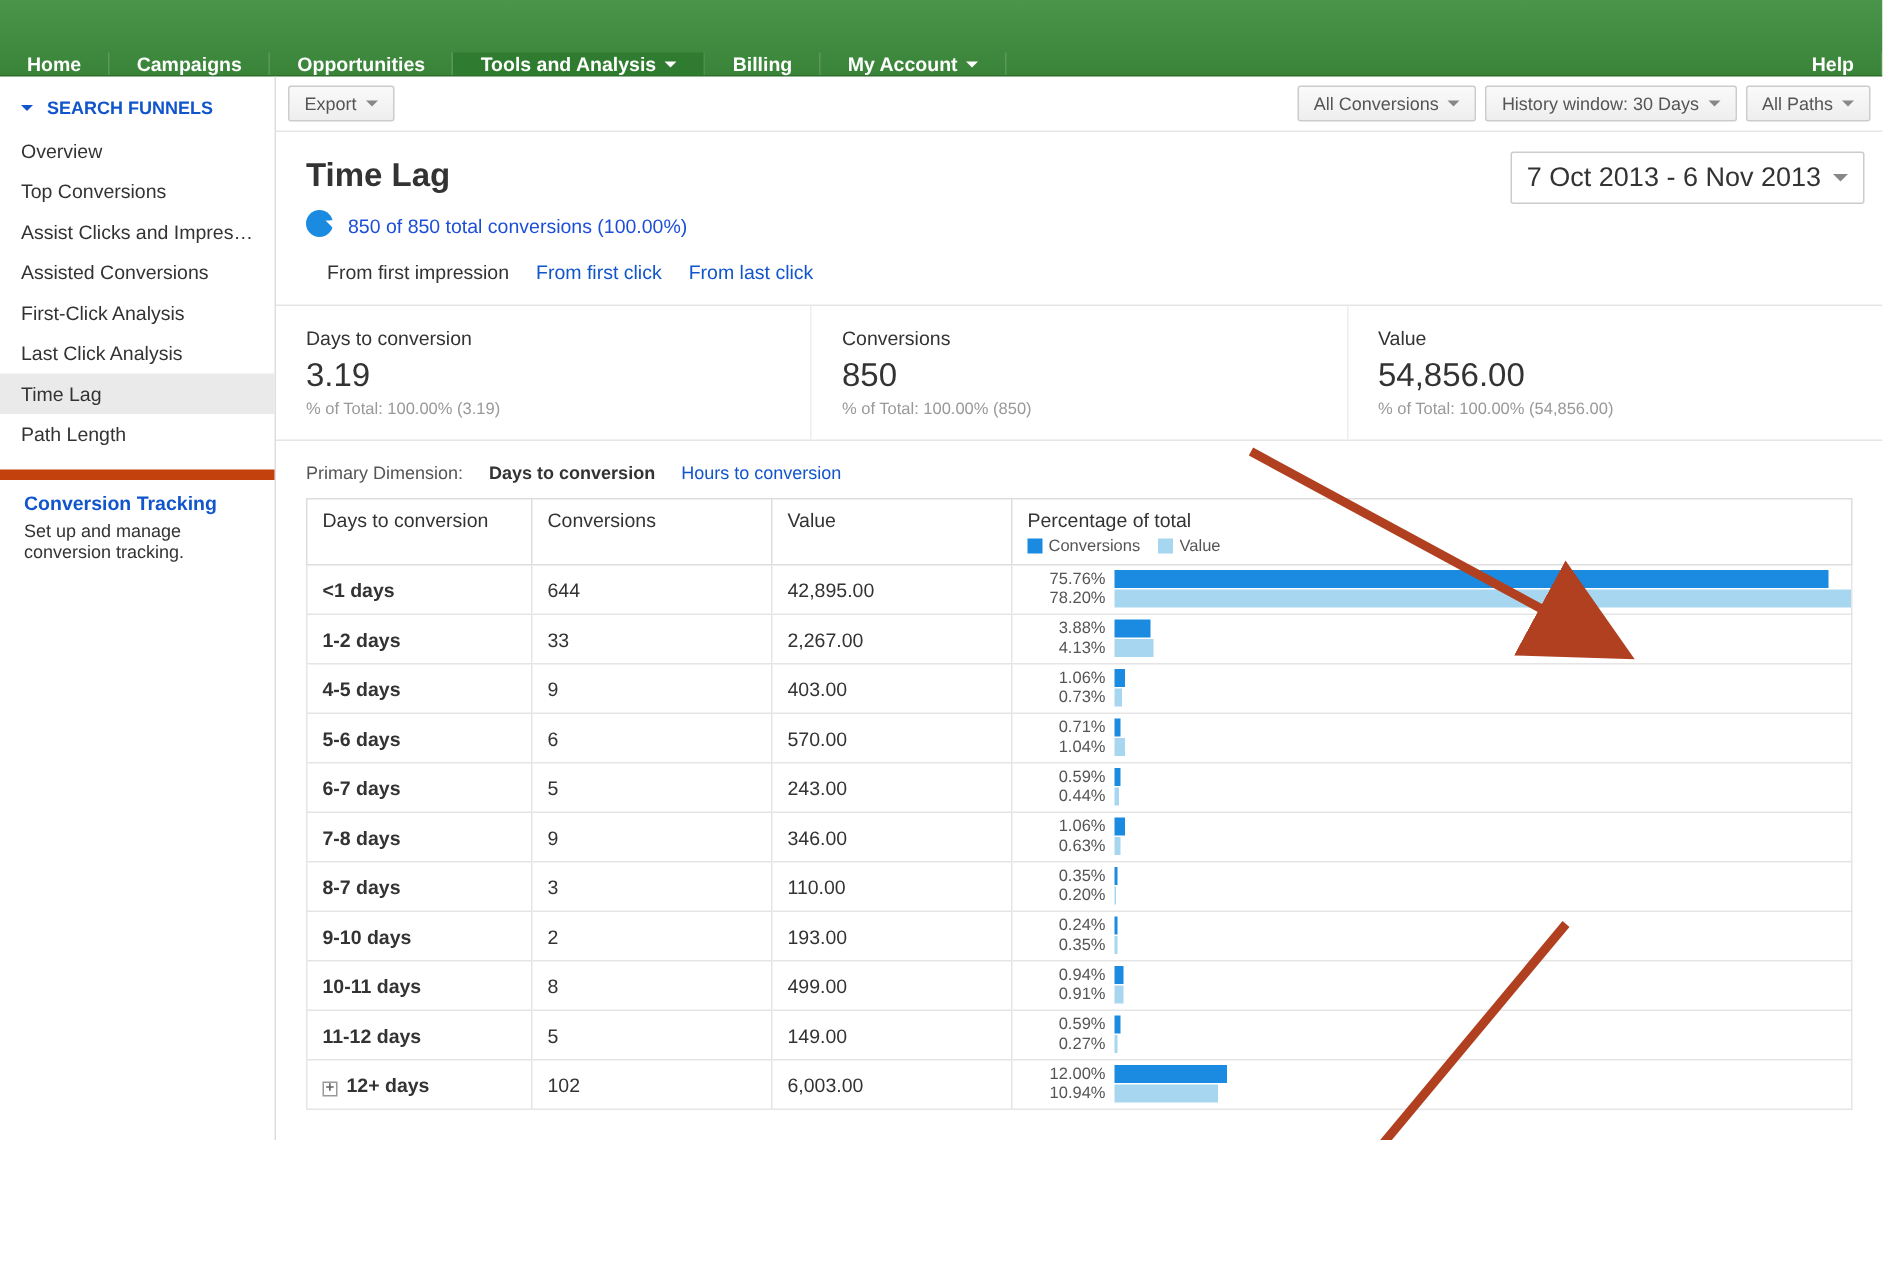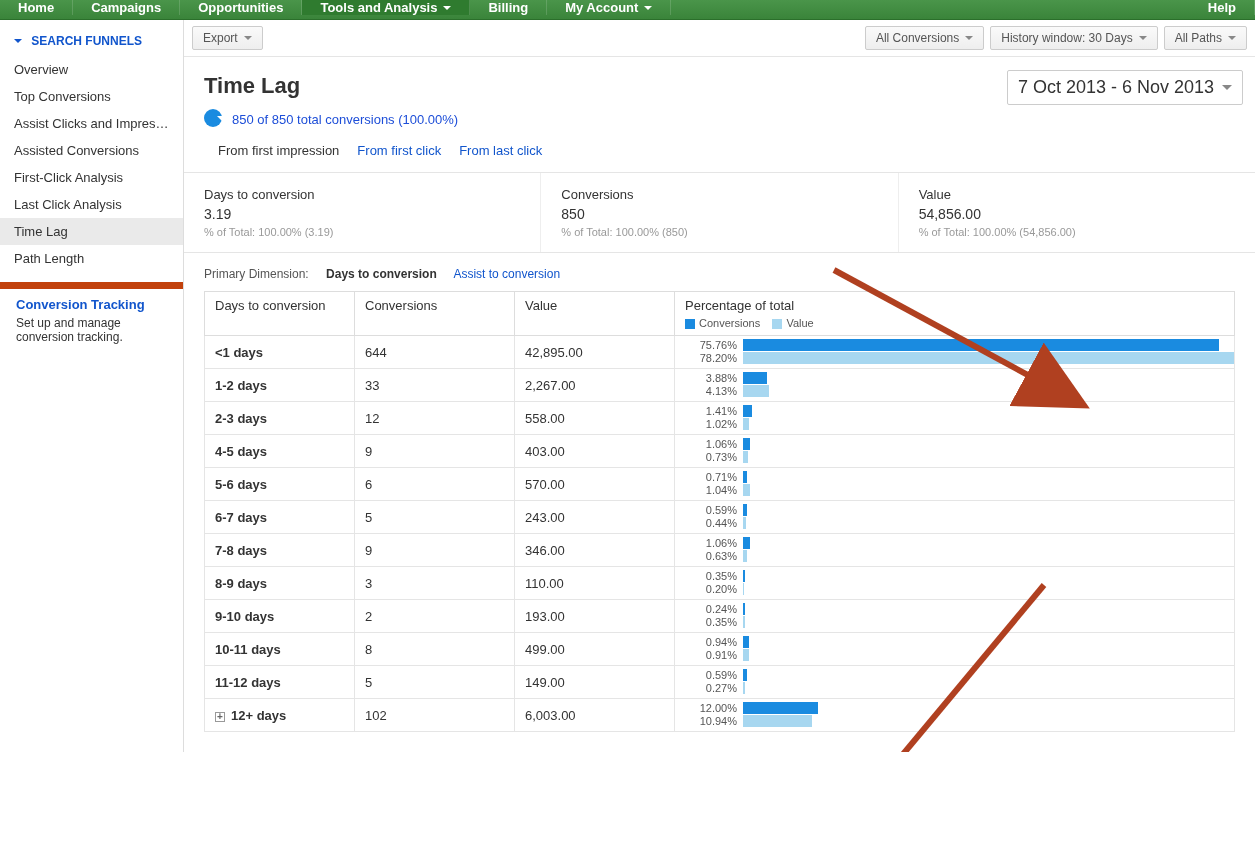--- a/index.html
+++ b/index.html
@@ -1,17 +1,17 @@
 <!DOCTYPE html>
 <html><head>
 <meta charset="utf-8">
 <style>
   * { box-sizing: border-box; margin: 0; padding: 0; }
   body { font-family: Arial, sans-serif; font-size: 13px; color: #333; background: #fff; width: 1255px; }
-  .topnav { display: flex; background: #3f8a3f; background: linear-gradient(#4a954a,#3a843a); color: #fff; height: 20px; align-items: flex-start; border-bottom: 1px solid #2b6f2b; }
+  .topnav { display: flex; background: #3f8a3f; background: linear-gradient(#4a954a,#3a843a); color: #fff; height: 51px; align-items: flex-end; border-bottom: 1px solid #2b6f2b; }
   .topnav .item { padding: 0 18px; display: flex; align-items: center; font-weight: bold; cursor: pointer; border-right: 1px solid rgba(255,255,255,0.15); }
   .topnav .item.active { background: #2f7b2f; }
   .topnav .spacer { flex: 1; }
   .topnav .caret::after { content: ""; display: inline-block; margin-left: 6px; border: 4px solid transparent; border-top-color: #fff; position: relative; top: 2px; }
   .wrap { display: flex; }
   .sidebar { width: 184px; border-right: 1px solid #ddd; padding: 10px 0 20px 0; }
   .side-hdr { padding: 4px 14px 8px 14px; font-weight: bold; color: #1155cc; font-size: 12px; }
   .side-hdr .tri { display: inline-block; border: 4px solid transparent; border-top-color: #1155cc; margin-right: 6px; position: relative; top: 2px; }
   .side-list { list-style: none; }
   .side-list li { padding: 6px 14px; font-size: 13px; color: #333; cursor: pointer; white-space: nowrap; overflow: hidden; text-overflow: ellipsis; }
@@ -31,21 +31,21 @@
   .pie { width: 18px; height: 18px; border-radius: 50%; background: #1a8be0; margin-right: 10px; position: relative; }
   .pie::after { content: ""; position: absolute; right: -1px; top: 7px; width: 0; height: 0; border: 3px solid transparent; border-right-color: #fff; border-top-color: #fff; }
   .tabs { padding: 0 20px 14px 34px; border-bottom: 1px solid #e5e5e5; }
   .tabs .tab { display: inline-block; margin-right: 18px; font-size: 13px; cursor: pointer; }
   .tabs .tab.active { color: #333; }
   .tabs .tab.link { color: #1155cc; }
   .metrics { display: flex; border-bottom: 1px solid #e5e5e5; }
   .metric { flex: 1; padding: 14px 20px; border-right: 1px solid #eee; }
   .metric:last-child { border-right: none; }
   .metric .label { font-size: 13px; color: #333; }
-  .metric .val { font-size: 14px; margin-top: 4px; }
+  .metric .val { font-size: 22px; margin-top: 4px; }
   .metric .sub { font-size: 11px; color: #999; margin-top: 4px; }
   .pdim { padding: 14px 20px 6px 20px; font-size: 12px; color: #555; }
   .pdim .lbl { color: #555; }
   .pdim .cur { color: #333; font-weight: bold; margin: 0 14px; }
   .pdim .lnk { color: #1155cc; cursor: pointer; }
   table.grid { width: calc(100% - 40px); margin: 4px 20px 20px 20px; border-collapse: collapse; font-size: 13px; }
   table.grid th { text-align: left; font-weight: normal; color: #333; background: #fff; border: 1px solid #ddd; padding: 6px 10px; vertical-align: top; }
   table.grid td { border: 1px solid #e5e5e5; padding: 8px 10px; color: #333; vertical-align: middle; }
   .hdr-pct-inner .legend { margin-top: 4px; font-size: 11px; color: #555; }
   .swatch { display: inline-block; width: 10px; height: 10px; margin-right: 4px; vertical-align: middle; }
@@ -148,21 +148,21 @@
         <div class="metric">
           <div class="label">Value</div>
           <div class="val">54,856.00</div>
           <div class="sub">% of Total: 100.00% (54,856.00)</div>
         </div>
       </div>
 
     <div class="pdim">
       <span class="lbl">Primary Dimension:</span>
       <span class="cur">Days to conversion</span>
-      <span class="lnk">Assist to conversion</span>
+      <span class="lnk">Hours to conversion</span>
     </div>
 
     <table class="grid">
       <thead>
         <tr>
           <th class="col-days"><span>Days to conversion</span></th>
           <th class="col-conv"><span>Conversions</span></th>
           <th class="col-val"><span>Value</span></th>
           <th>
             <div class="hdr-pct-inner">
@@ -205,37 +205,20 @@
                   <div>4.13%</div>
                 </div>
                 <div class="bars">
                   <div class="bar conv" style="width:4.96%"></div>
                   <div class="bar val" style="width:5.28%"></div>
                 </div>
               </div>
             </td>
           </tr>
           <tr>
-            <td><b>2-3 days</b></td>
-            <td>12</td>
-            <td>558.00</td>
-            <td class="barcell">
-              <div class="barwrap">
-                <div class="pct-labels">
-                  <div>1.41%</div>
-                  <div>1.02%</div>
-                </div>
-                <div class="bars">
-                  <div class="bar conv" style="width:1.80%"></div>
-                  <div class="bar val" style="width:1.30%"></div>
-                </div>
-              </div>
-            </td>
-          </tr>
-          <tr>
             <td><b>4-5 days</b></td>
             <td>9</td>
             <td>403.00</td>
             <td class="barcell">
               <div class="barwrap">
                 <div class="pct-labels">
                   <div>1.06%</div>
                   <div>0.73%</div>
                 </div>
                 <div class="bars">
@@ -290,21 +273,21 @@
                   <div>0.63%</div>
                 </div>
                 <div class="bars">
                   <div class="bar conv" style="width:1.36%"></div>
                   <div class="bar val" style="width:0.81%"></div>
                 </div>
               </div>
             </td>
           </tr>
           <tr>
-            <td><b>8-9 days</b></td>
+            <td><b>8-7 days</b></td>
             <td>3</td>
             <td>110.00</td>
             <td class="barcell">
               <div class="barwrap">
                 <div class="pct-labels">
                   <div>0.35%</div>
                   <div>0.20%</div>
                 </div>
                 <div class="bars">
                   <div class="bar conv" style="width:0.45%"></div>

